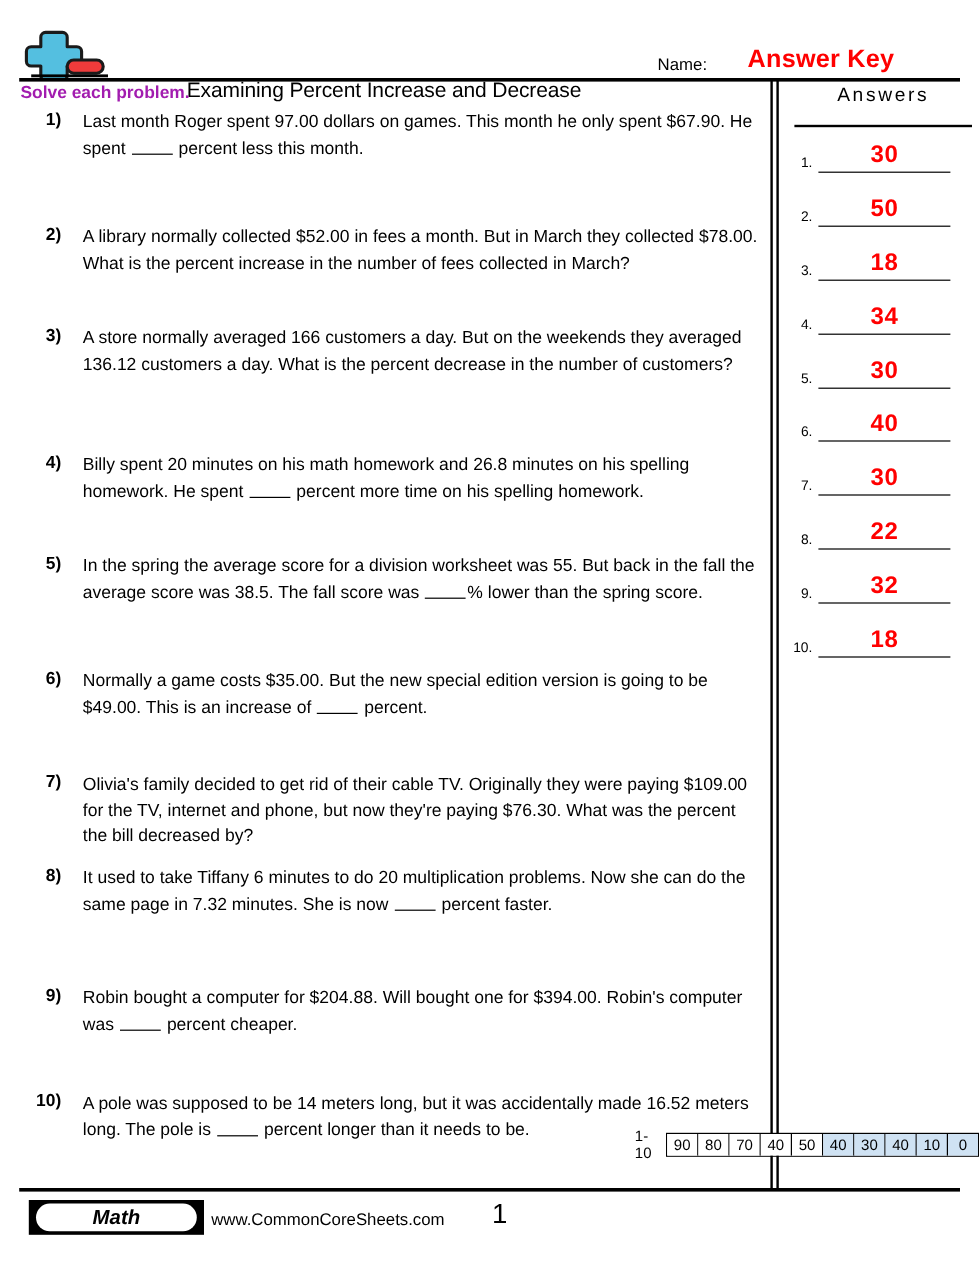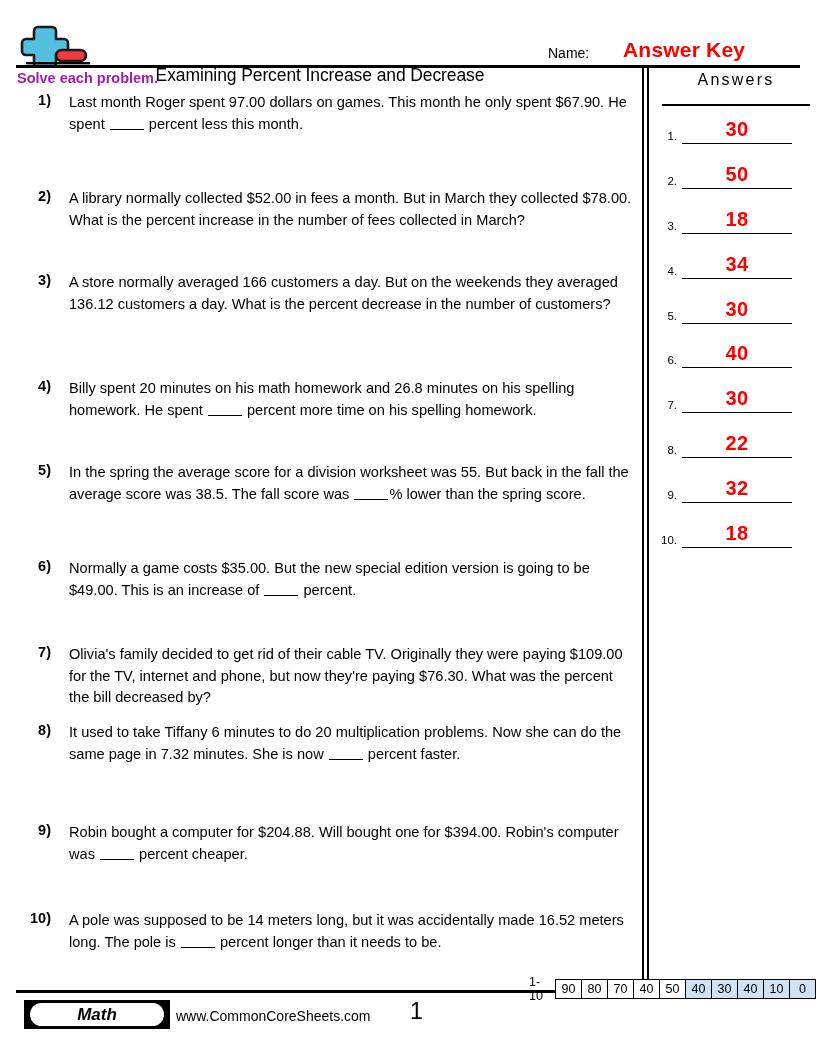--- a/index.html
+++ b/index.html
@@ -229,21 +229,21 @@
     left: 410px;
     top: 998px;
     font-size: 23px;
     color: #000;
   }
 
   
   #score-scale {
     position: absolute;
     left: 529px;
-    top: 979px;
+    top: 944px;
     display: flex;
     align-items: stretch;
     height: 20px;
   }
   #score-range {
     font-size: 12.5px;
     color: #000;
     display: flex;
     align-items: center;
     padding-right: 6px;

